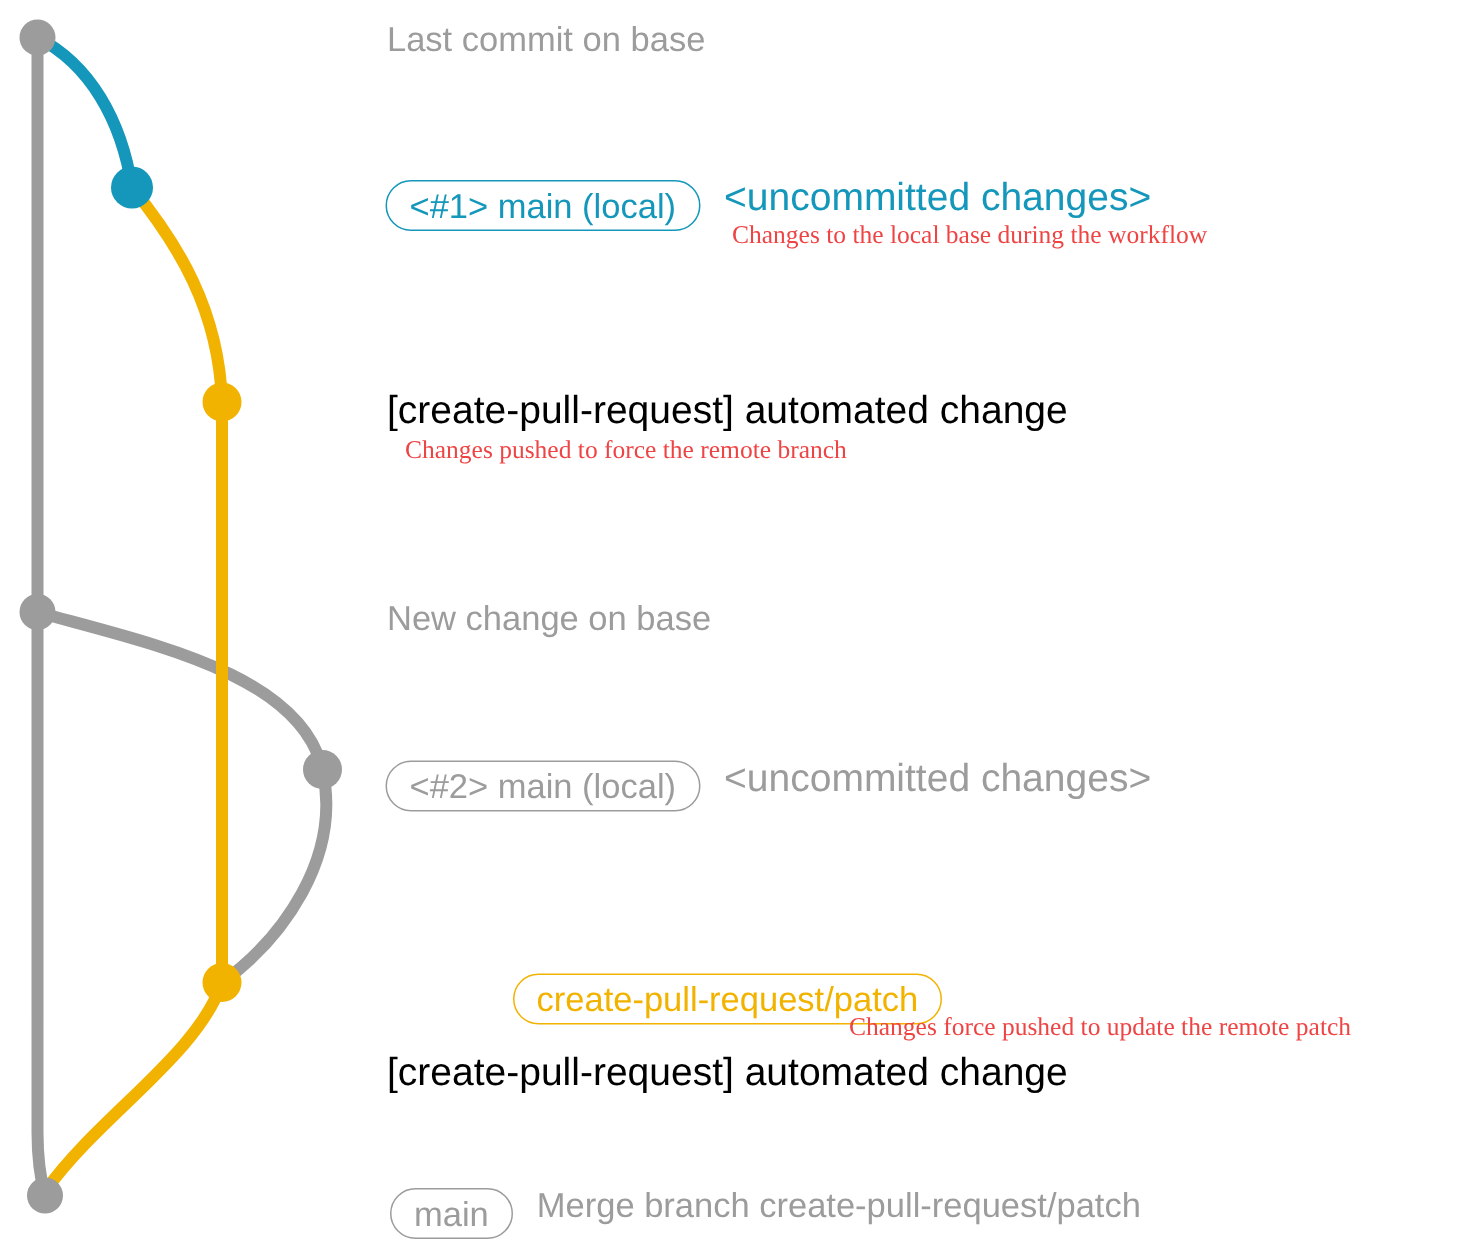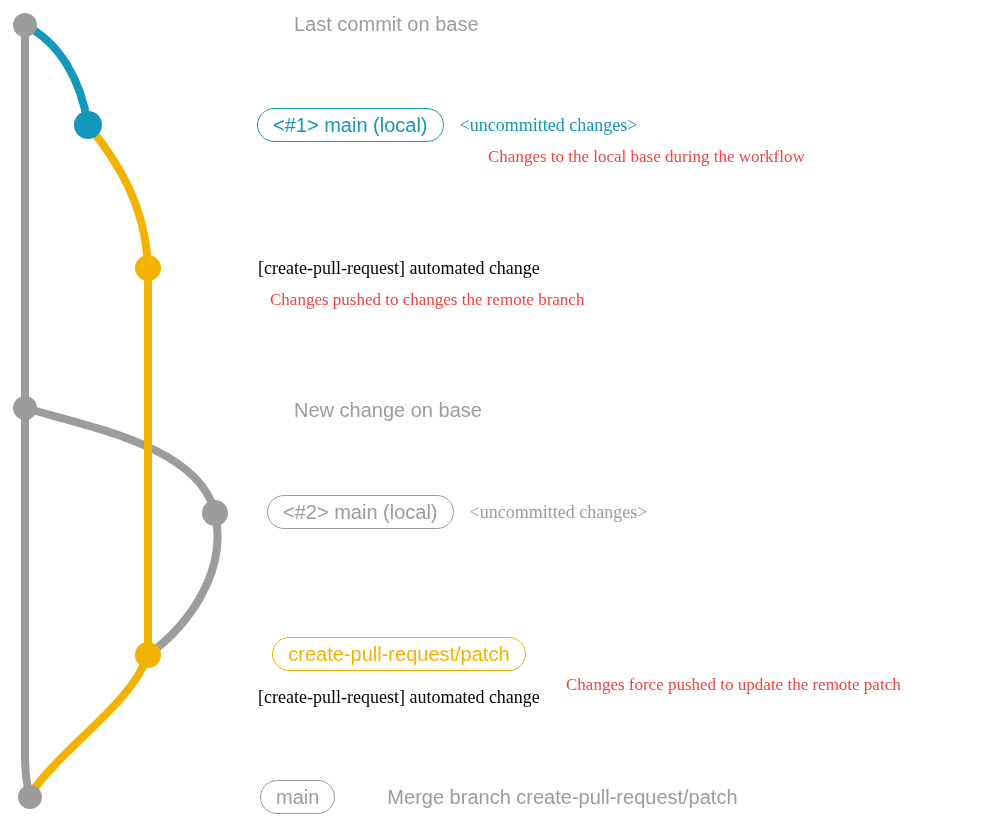--- a/index.html
+++ b/index.html
@@ -21,34 +21,35 @@
     left: 0;
     top: 0;
   }
   .lbl {
     position: absolute;
     white-space: nowrap;
   }
   .gray-text  { color: #9c9c9c; }
   .teal-text  { color: #1497ba; }
   .yellow-text{ color: #000000; }
-  .big { font-size: 20px; margin-left: 36px; }
-  .med { font-size: 18px; font-family: Liberation Serif, serif; }
+  .big { font-size: 23px; }
+  .med { font-size: 26px; }
   .serif-note {
     font-family: "Liberation Serif", serif;
     font-size: 17px;
     color: #ef4444;
   }
   .badge {
     display: inline-block;
     border-radius: 17px;
     padding: 5px 15px;
-    font-size: 20px;
+    font-size: 23px;
     line-height: 22px;
     background: #ffffff;
+    margin-top: 12px;
   }
   .badge.teal   { border: 1.5px solid #1497ba; color: #1497ba; }
   .badge.gray   { border: 1.5px solid #9c9c9c; color: #9c9c9c; }
   .badge.yellow { border: 1.5px solid #f2b300; color: #f2b300; }
   .inline-row {
     position: absolute;
     display: flex;
     align-items: center;
     gap: 16px;
     white-space: nowrap;
@@ -82,25 +83,25 @@
 
   <div class="lbl gray-text big" style="left:258px; top:13px;">Last commit on base</div>
 
   <div class="inline-row" style="left:257px; top:108px;">
     <span class="badge teal">&lt;#1&gt; main (local)</span>
     <span class="teal-text med">&lt;uncommitted changes&gt;</span>
   </div>
   <div class="lbl serif-note" style="left:488px; top:147px;">Changes to the local base during the workflow</div>
 
   <div class="lbl yellow-text med" style="left:258px; top:258px;">[create-pull-request] automated change</div>
-  <div class="lbl serif-note" style="left:270px; top:290px;">Changes pushed to changes the remote branch</div>
+  <div class="lbl serif-note" style="left:270px; top:290px;">Changes pushed to force the remote branch</div>
 
   <div class="lbl gray-text big" style="left:258px; top:399px;">New change on base</div>
 
-  <div class="inline-row" style="left:267px; top:495px;">
+  <div class="inline-row" style="left:257px; top:495px;">
     <span class="badge gray">&lt;#2&gt; main (local)</span>
     <span class="gray-text med">&lt;uncommitted changes&gt;</span>
   </div>
 
   <div class="inline-row" style="left:258px; top:637px;flex-direction:column;">
     <span class="badge yellow">create-pull-request/patch</span>
     <span class="yellow-text med">[create-pull-request] automated change</span>
   </div>
   <div class="lbl serif-note" style="left:566px; top:675px;">Changes force pushed to update the remote patch</div>
 

